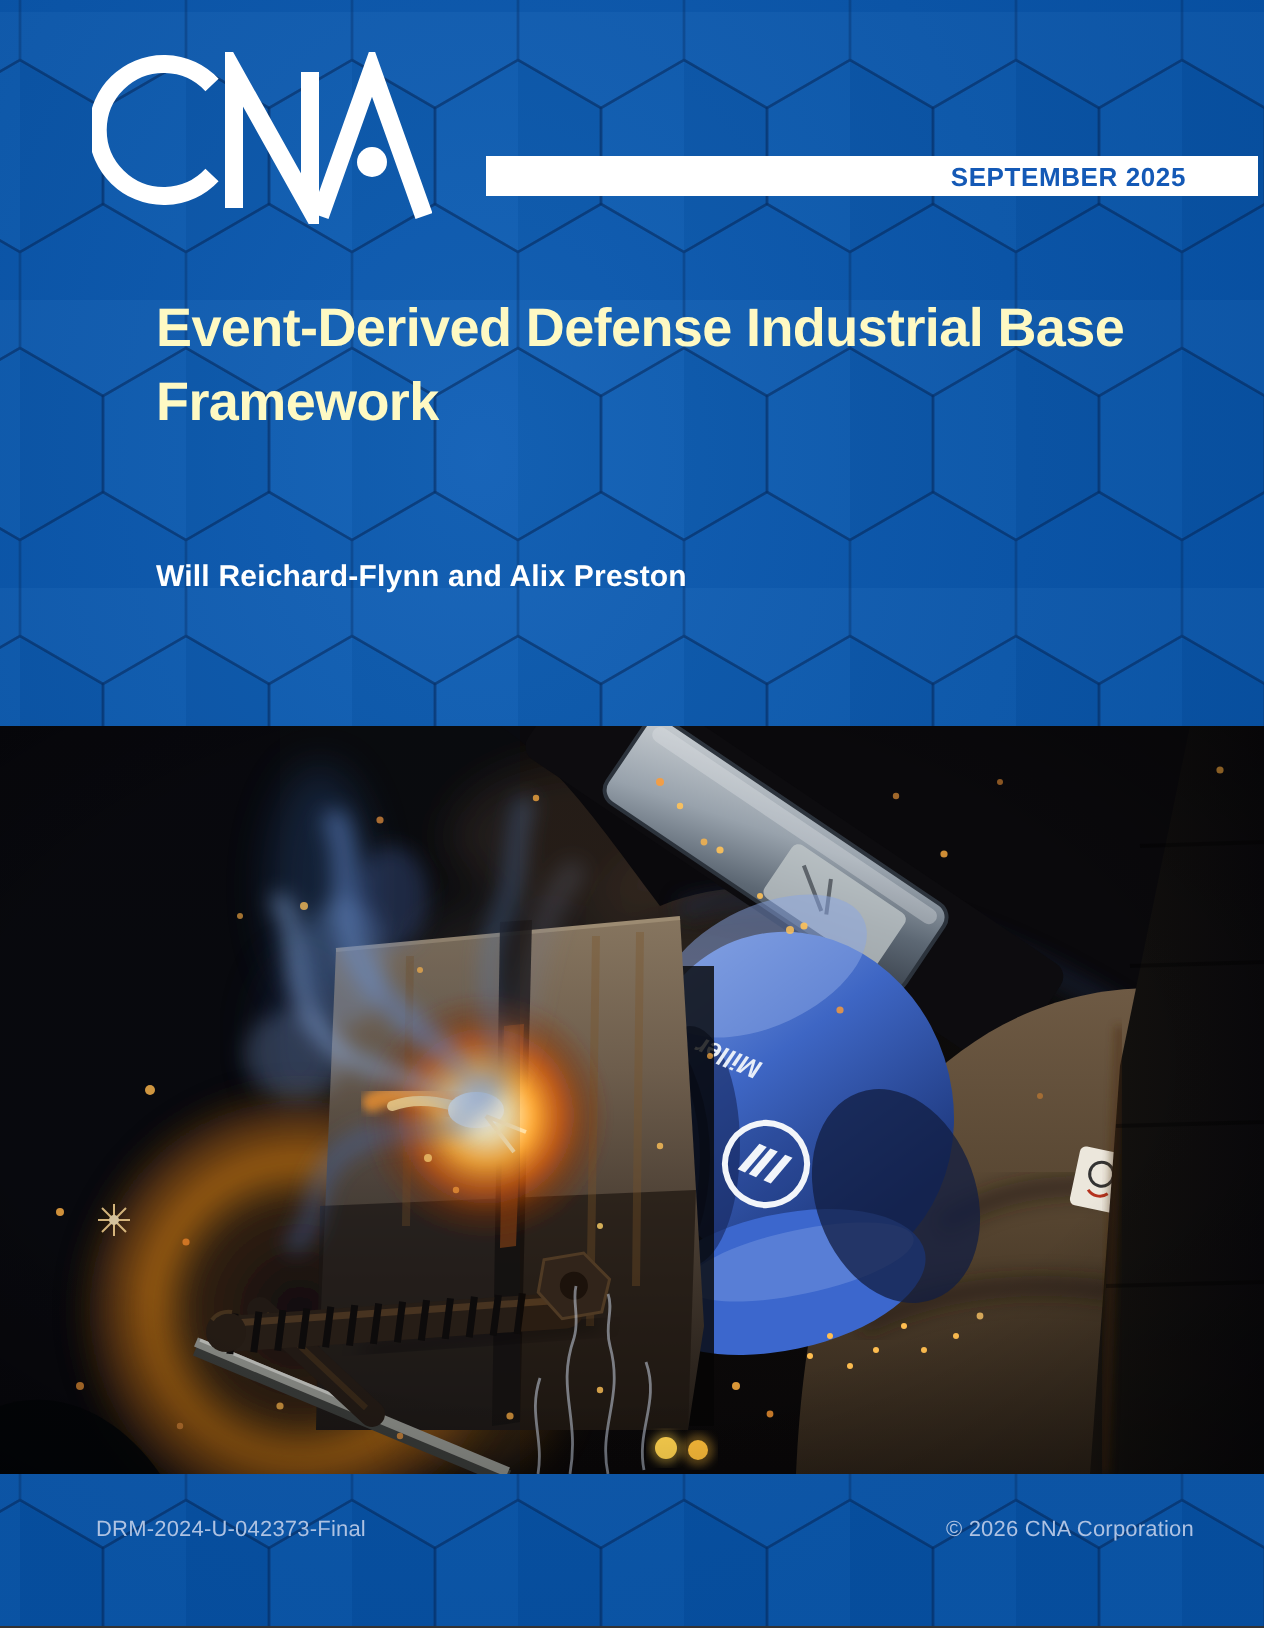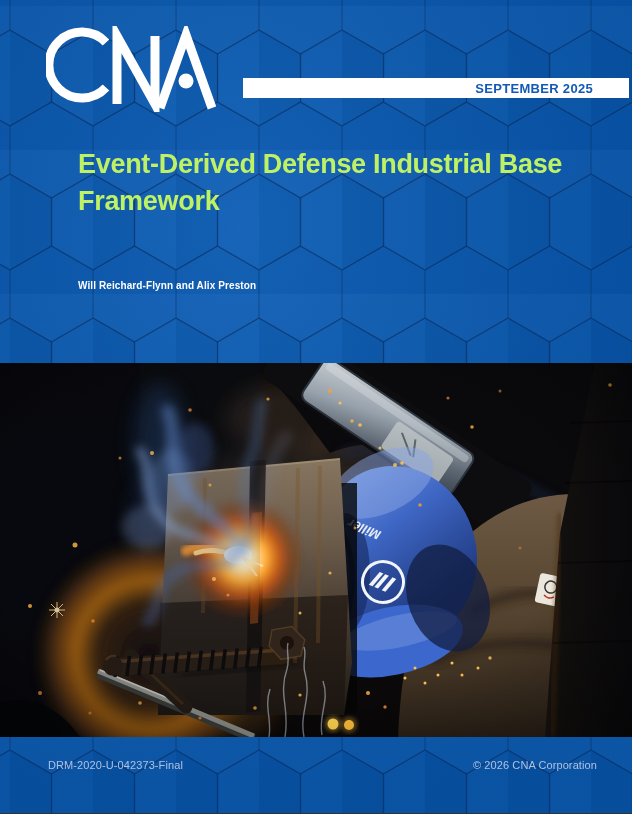--- a/index.html
+++ b/index.html
@@ -18,26 +18,26 @@
     position:absolute; top:78px; left:243px; right:3px; height:20px;
     background:#ffffff; display:flex; align-items:center; justify-content:flex-end;
     padding-right:36px; box-sizing:border-box;
   }
   .date-band span {
     color:#1459b6; font-weight:bold; font-size:13px; letter-spacing:0.3px;
   }
 
   .title {
     position:absolute; left:78px; top:146px; width:512px; margin:0;
-    color:#bef264; font-size:27px; line-height:37px; font-weight:bold;
+    color:#fef9c3; font-size:27px; line-height:37px; font-weight:bold;
     letter-spacing:-0.3px;
   }
   .authors {
     position:absolute; left:78px; top:280px;
-    color:#ffffff; font-size:10px; font-weight:bold; letter-spacing:0.1px;
+    color:#ffffff; font-size:15px; font-weight:bold; letter-spacing:0.1px;
   }
 
   .photo {
     position:absolute; left:0; top:363px; width:632px; height:374px; margin:0;
   }
   .photo svg { display:block; width:100%; height:100%; }
 
   .footer {
     position:absolute; left:0; right:0; top:752px; height:26px;
     display:flex; align-items:center; justify-content:space-between;
@@ -329,17 +329,17 @@
             <circle cx="490" cy="295" r="1.7" fill="#ffc868" opacity="0.8"></circle>
         </g>
       </g>
 
       <rect x="0" y="0" width="260" height="374" fill="#0b1c3e" opacity="0.1"></rect>
       <rect x="0" y="0" width="632" height="374" fill="url(#vig)"></rect>
     </svg>
   </figure>
 
   <div class="footer">
-    <span>DRM-2020-U-042373-Final</span>
+    <span>DRM-2024-U-042373-Final</span>
     <span>© 2026 CNA Corporation</span>
   </div>
 
 </div>
 
 </body></html>

